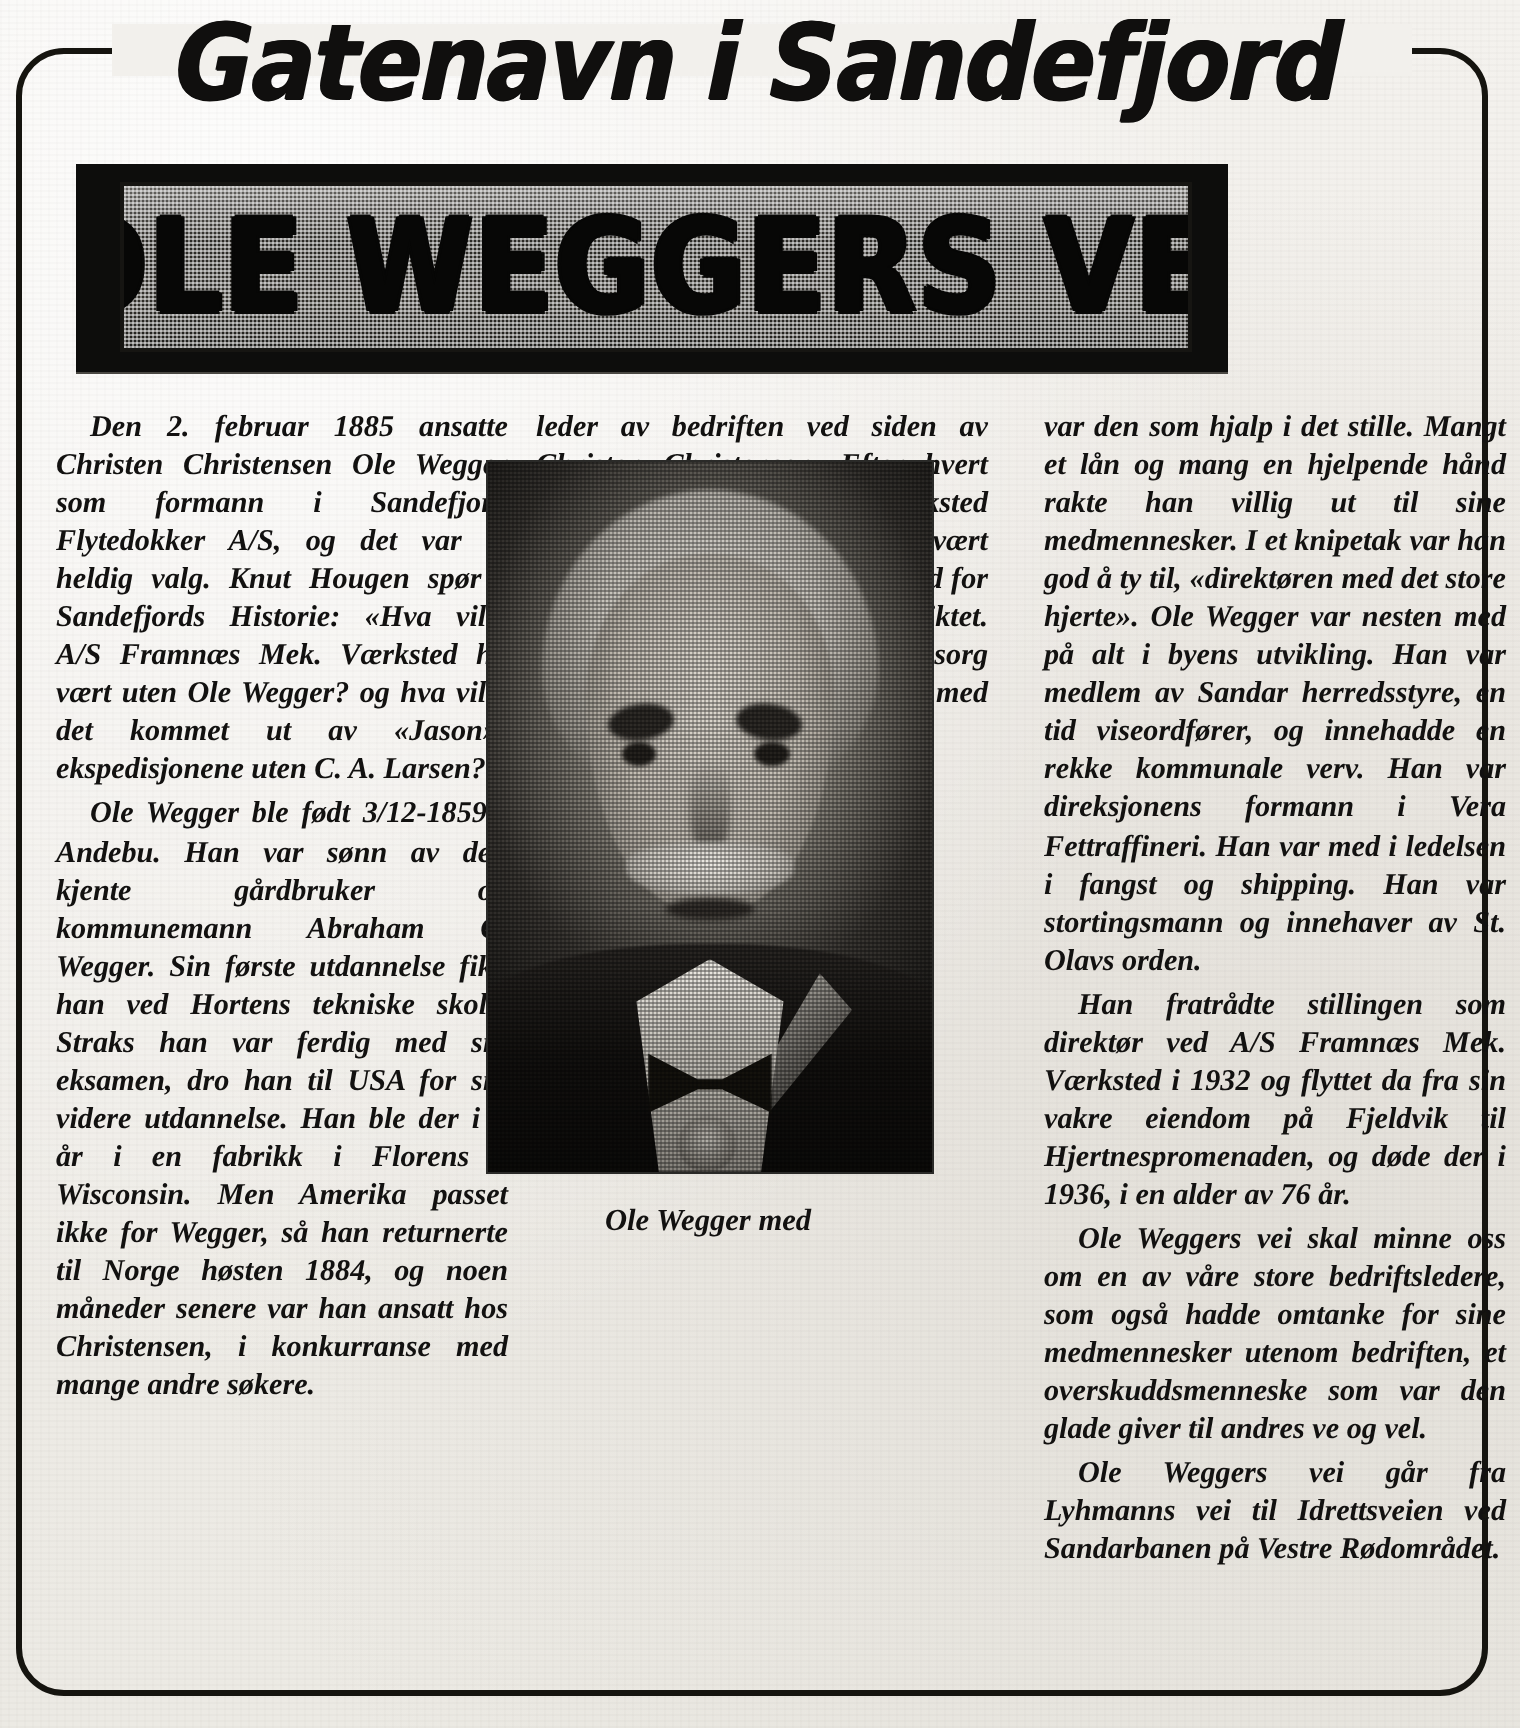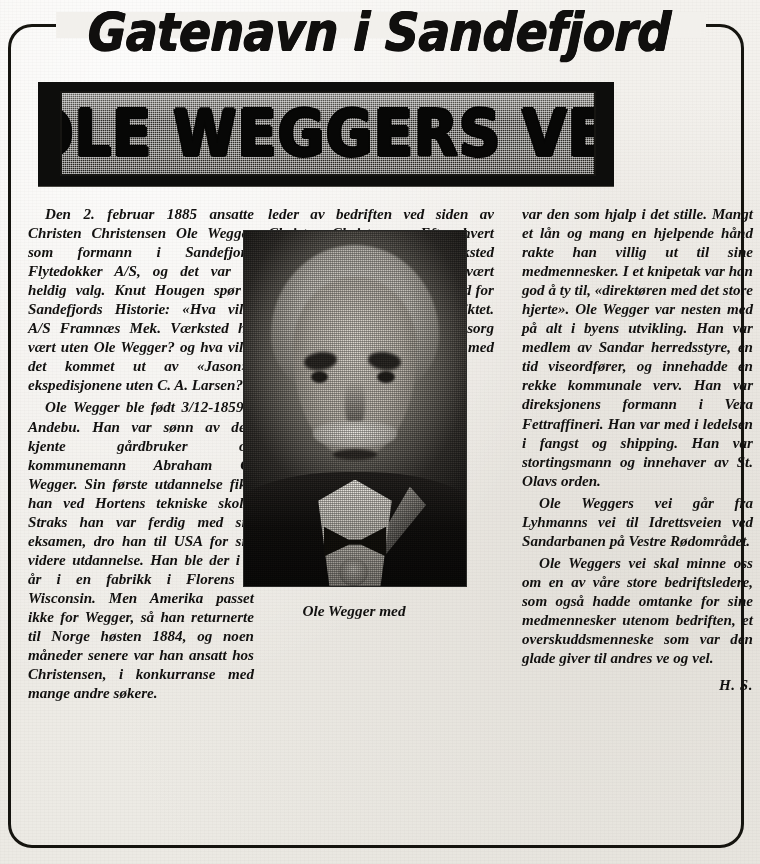--- a/index.html
+++ b/index.html
@@ -347,23 +347,23 @@
       <p>Den 2. februar 1885 ansatte Christen Christensen Ole Wegger som formann i Sandefjord Flytedokker A/S, og det var et heldig valg. Knut Hougen spør i Sandefjords Historie: «Hva ville A/S Framnæs Mek. Værksted ha vært uten Ole Wegger? og hva ville det kommet ut av «Jason»-ekspedisjonene uten C. A. Larsen?»</p>
       <p>Ole Wegger ble født 3/12-1859 i Andebu. Han var sønn av den kjente gårdbruker og kommunemann Abraham C. Wegger. Sin første utdannelse fikk han ved Hortens tekniske skole. Straks han var ferdig med sin eksamen, dro han til USA for sin videre utdannelse. Han ble der i 2 år i en fabrikk i Florens i Wisconsin. Men Amerika passet ikke for Wegger, så han returnerte til Norge høsten 1884, og noen måneder senere var han ansatt hos Christensen, i konkurranse med mange andre søkere.</p>
     </div>
 
     <div class="col col-2">
       <p class="noindent">leder av bedriften ved siden av Christen Christensen. Efter hvert ble A/S Framnæs Mek. Værksted den storbedrift som byen har vært stolt av, og som har gitt levebrød for så mange familier i distriktet. Wegger hadde en spesiell omsorg for sine ansatte. Han var dus med alle, høy og lav, og han</p>
     </div>
 
     <div class="col col-3">
       <p class="noindent">var den som hjalp i det stille. Mangt et lån og mang en hjelpende hånd rakte han villig ut til sine medmennesker. I et knipetak var han god å ty til, «direktøren med det store hjerte». Ole Wegger var nesten med på alt i byens utvikling. Han var medlem av Sandar herredsstyre, en tid viseordfører, og innehadde en rekke kommunale verv. Han var direksjonens formann i Vera Fettraffineri. Han var med i ledelsen i fangst og shipping. Han var stortingsmann og innehaver av St. Olavs orden.</p>
+      <p>Han fratrådte stillingen som direktør ved A/S Framnæs Mek. Værksted i 1932 og flyttet da fra sin vakre eiendom på Fjeldvik til Hjertnespromenaden, og døde der i 1936, i en alder av 76 år.</p>
+      <p>Ole Weggers vei skal minne oss om en av våre store bedriftsledere, som også hadde omtanke for sine medmennesker utenom bedriften, et overskuddsmenneske som var den glade giver til andres ve og vel.</p>
       <p>Ole Weggers vei går fra Lyhmanns vei til Idrettsveien ved Sandarbanen på Vestre Rødområdet.</p>
-      <p>Ole Weggers vei skal minne oss om en av våre store bedriftsledere, som også hadde omtanke for sine medmennesker utenom bedriften, et overskuddsmenneske som var den glade giver til andres ve og vel.</p>
-      <p class="signoff">H. S.</p>
     </div>
 
   </div>
 
   <div class="portrait-wrap">
     <div class="portrait">
       <div class="p-layer p-bg"></div>
       <div class="p-hair"></div>
       <div class="p-face"></div>
       <div class="p-brow-l"></div>

